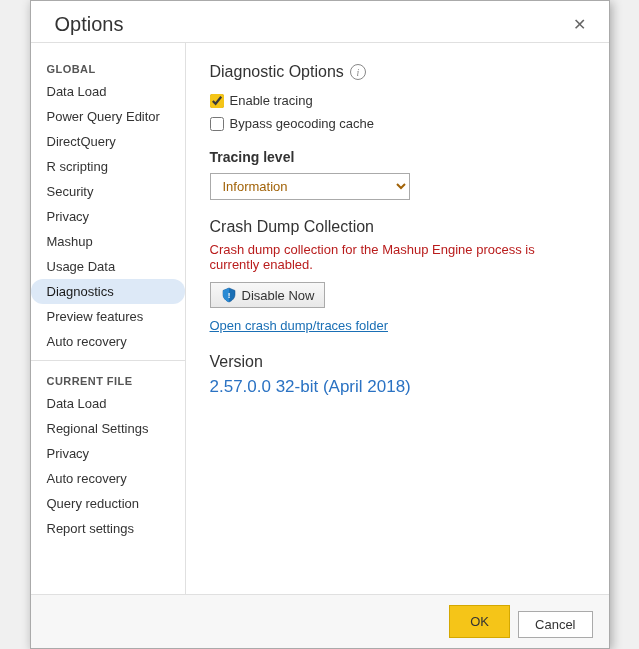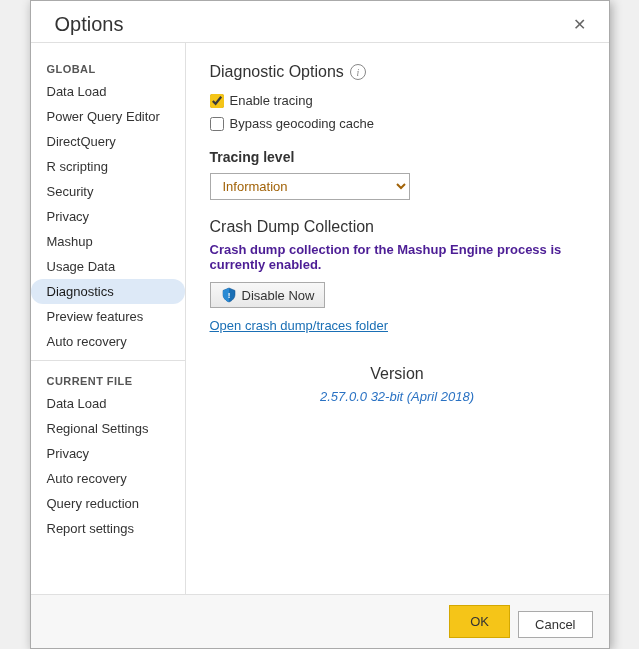--- a/index.html
+++ b/index.html
@@ -137,23 +137,22 @@
       margin-top: 18px;
     }
     .crash-title {
       font-size: 16px;
       font-weight: 400;
       color: #333;
       margin-bottom: 6px;
     }
     .crash-desc {
       font-size: 13px;
-      color: #4c1d95;
+      color: #b91c1c;
       margin-bottom: 10px;
-      font-weight: bold;
     }
     .disable-btn {
       display: inline-flex;
       align-items: center;
       gap: 5px;
       padding: 4px 10px;
       border: 1px solid #aaa;
       background: linear-gradient(to bottom, #f8f8f8, #e8e8e8);
       font-size: 13px;
       cursor: pointer;
@@ -165,33 +164,31 @@
     }
     .folder-link {
       display: block;
       margin-top: 10px;
       color: #1a6fb5;
       font-size: 13px;
       text-decoration: underline;
       cursor: pointer;
     }
     .version-section {
-      margin-top: 32px;
-      text-align: center;
+      margin-top: 20px;
     }
     .version-title {
       font-size: 16px;
       font-weight: 400;
       color: #333;
       margin-bottom: 6px;
     }
     .version-value {
-      font-size: 13px;
+      font-size: 17px;
       color: #2a72c3;
-      font-style: italic;
     }
     .dialog-footer {
       display: flex;
       justify-content: flex-end;
       gap: 8px;
       padding: 10px 16px;
       border-top: 1px solid #e0e0e0;
       background: #f7f7f7;
     }
     .btn-ok {

